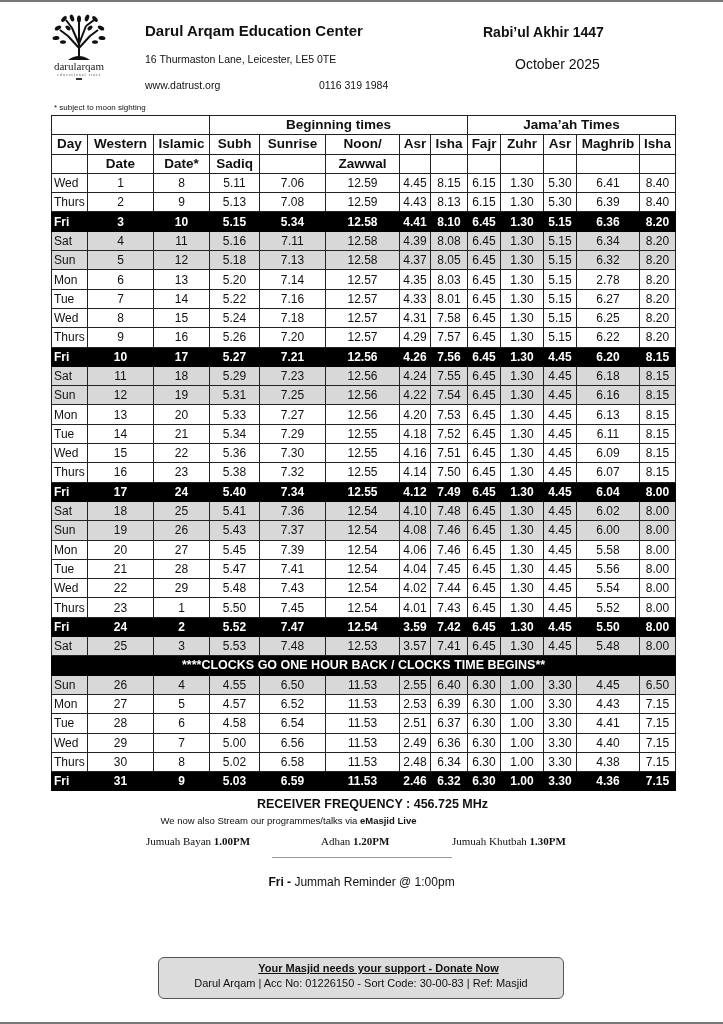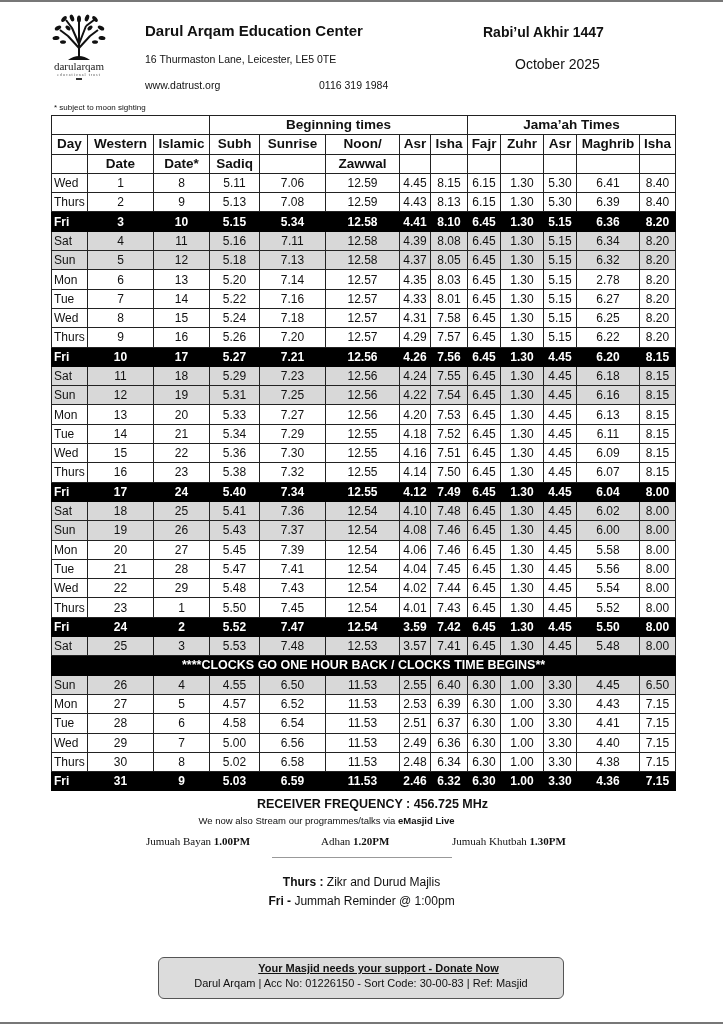--- a/index.html
+++ b/index.html
@@ -31,21 +31,21 @@
     line-height: 18px; white-space: nowrap; overflow: hidden;
   }
   table.tt th { font-weight: bold; font-size: 13.5px; background: #fff; }
   table.tt td.day { text-align: left; padding-left: 2px; margin-left: 14px; }
   tr.white td { background: #ffffff; color: #111; }
   tr.grey td { background: #d8d8d8; color: #111; }
   tr.fri td { background: #000000; color: #ffffff; font-weight: bold; border-color: #000; }
   tr.banner td { background: #000; color: #fff; font-weight: bold; font-size: 12.5px; border-color: #000; }
 
   .freq { position: absolute; left: 0; width: 723px; top: 797px; text-align: center; font-weight: bold; font-size: 12.5px; padding-left: 11px; }
-  .stream { position: absolute; left: 0; width: 577px; top: 815px; text-align: center; font-size: 9.5px; padding-left: 38px; }
+  .stream { position: absolute; left: 0; width: 577px; top: 815px; text-align: center; font-size: 9.5px; }
   .stream b { font-weight: bold; }
   .jumuah { position: absolute; top: 835px; font-family: "Liberation Serif", serif; font-size: 11px; }
   .jumuah b { font-weight: bold; }
   .j1 { left: 146px; } .j2 { left: 321px; } .j3 { left: 452px; }
   .sep { position: absolute; left: 272px; top: 857px; width: 180px; height: 1px; background: #999; }
   .classes { position: absolute; left: 0; width: 723px; top: 873px; text-align: center; font-size: 12px; line-height: 19px; }
   .classes b { font-weight: bold; }
   .donate {
     position: absolute; left: 158px; top: 957px; width: 404px; height: 40px;
     border: 1px solid #555; border-radius: 6px; background: #dcdcdc; text-align: center;
@@ -617,21 +617,20 @@
 <div class="freq">RECEIVER FREQUENCY : 456.725 MHz</div>
 <div class="stream"><span>We now also Stream our programmes/talks via </span><b>eMasjid Live</b></div>
 
 <div class="jumuah j1"><span>Jumuah Bayan </span><b>1.00PM</b></div>
 <div class="jumuah j2"><span>Adhan </span><b>1.20PM</b></div>
 <div class="jumuah j3"><span>Jumuah Khutbah </span><b>1.30PM</b></div>
 
 <div class="sep"></div>
 
 <div class="classes">
-  <div><b>Thurs :</b><span>  Zikr and Durud Majlis</span></div>
   <div><b>Fri -</b><span> Jummah Reminder @ 1:00pm</span></div>
 </div>
 
 <div class="donate">
   <div class="dt">Your Masjid needs your support - Donate Now</div>
   <div class="dd">Darul Arqam | Acc No: 01226150 - Sort Code: 30-00-83 | Ref: Masjid</div>
 </div>
 
 <div class="botline"></div>
 

